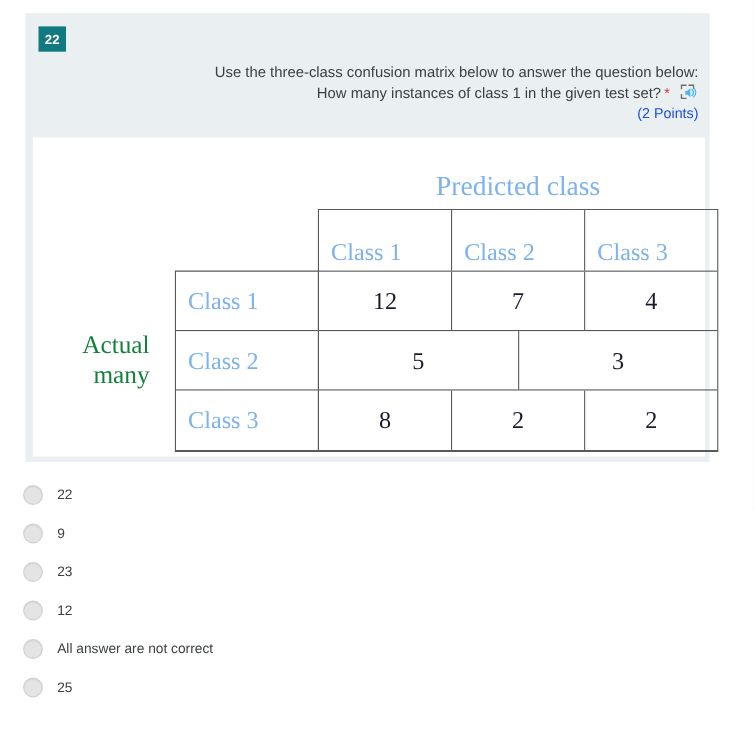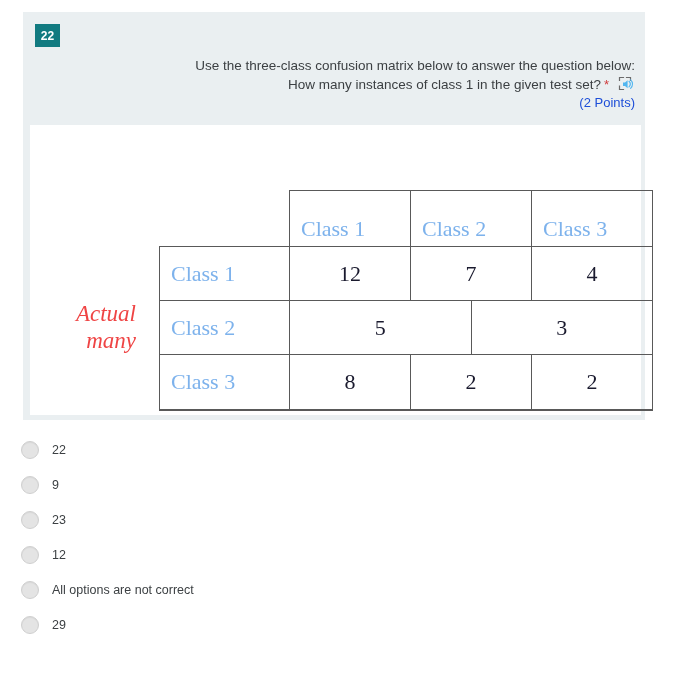--- a/index.html
+++ b/index.html
@@ -101,23 +101,22 @@
 
   
   .actual-label {
     position: absolute;
     left: 6px;
     top: 175px;
     width: 100px;
     text-align: right;
     font-family: "Liberation Serif", serif;
     font-size: 23px;
-    color: #ef4444;
+    color: #15803d;
     line-height: 27px;
-    font-style: italic;
   }
 
   
   .row-headers {
     position: absolute;
     left: 129px;
     top: 121px;
     width: 131px;
     border: 1px solid #595959;
     border-bottom: 2px solid #595959;
@@ -219,20 +218,21 @@
             <path d="M1.5 1.5 h4 M8.5 1.5 h4 M1.5 1.5 v3 M1.5 10 v3 M1.5 13.5 h4 M12.5 1.5 v3" stroke="#6b6b6b" stroke-width="1.2" fill="none" stroke-linecap="square"></path>
             <path d="M5 6.5 h2 l2.6-2.2 v8 L7 10.1 H5 z" fill="#51b6f0"></path>
             <path d="M11 5.3 a3.6 3.6 0 0 1 0 5.6" stroke="#51b6f0" stroke-width="1.2" fill="none" stroke-linecap="round"></path>
             <path d="M12.6 3.9 a5.6 5.6 0 0 1 0 8.4" stroke="#51b6f0" stroke-width="1.1" fill="none" stroke-linecap="round"></path>
           </svg></span></div>
     <div class="points">(2 Points)</div>
   </div>
 
   <div class="matrix-image">
 
+    <div class="predicted-title">Predicted class</div>
 
     <div class="actual-label">
       <div>Actual</div>
       <div>many</div>
     </div>
 
     <div class="row-headers">
       <div class="row-header-cell">Class 1</div>
       <div class="row-header-cell">Class 2</div>
       <div class="row-header-cell">Class 3</div>
@@ -275,19 +275,19 @@
   <div class="option-row">
     <span class="radio"></span>
     <span class="option-label">23</span>
   </div>
   <div class="option-row">
     <span class="radio"></span>
     <span class="option-label">12</span>
   </div>
   <div class="option-row">
     <span class="radio"></span>
-    <span class="option-label">All options are not correct</span>
-  </div>
-  <div class="option-row">
-    <span class="radio"></span>
-    <span class="option-label">29</span>
+    <span class="option-label">All answer are not correct</span>
+  </div>
+  <div class="option-row">
+    <span class="radio"></span>
+    <span class="option-label">25</span>
   </div>
 </div>
 
 </body></html>

